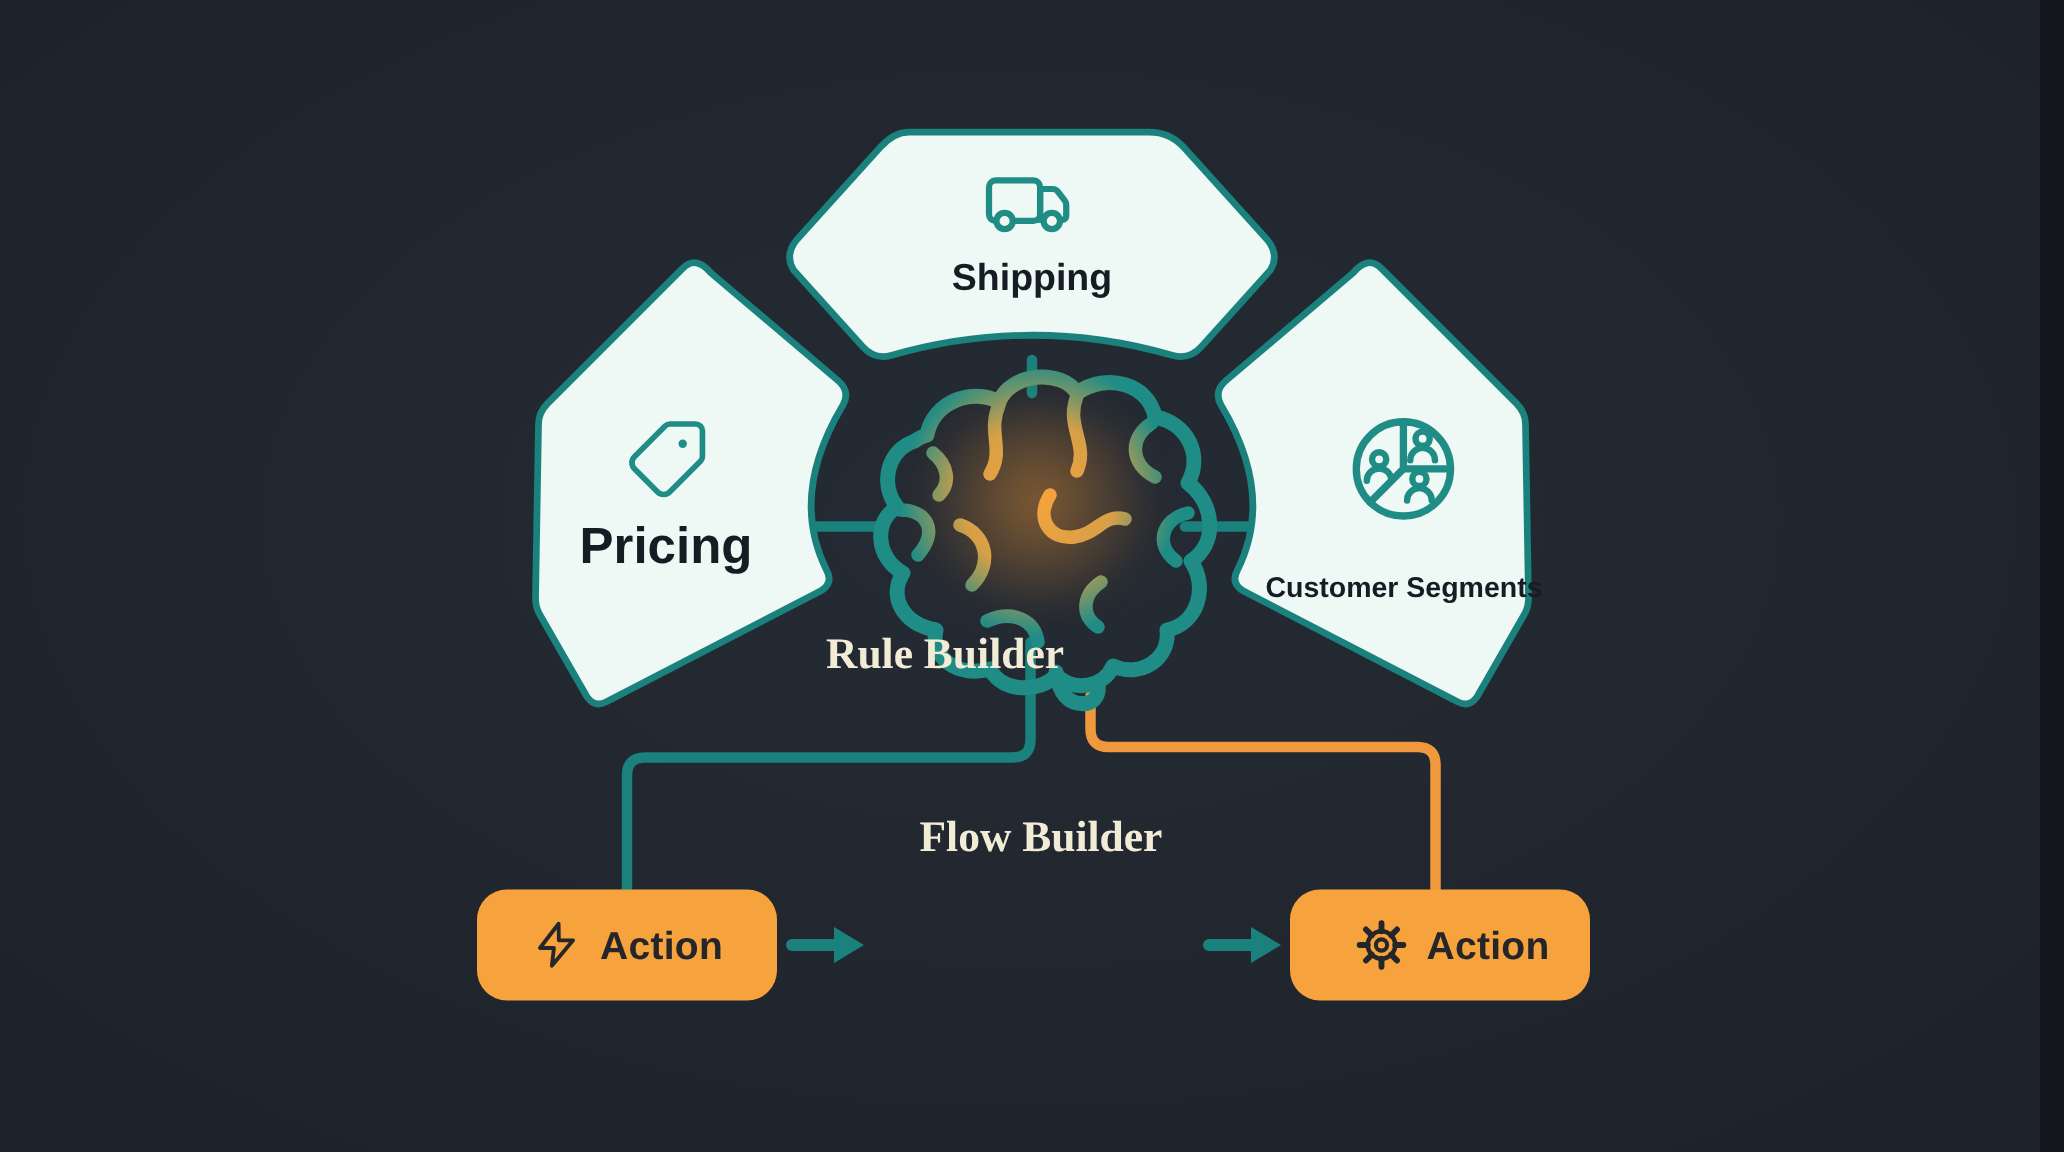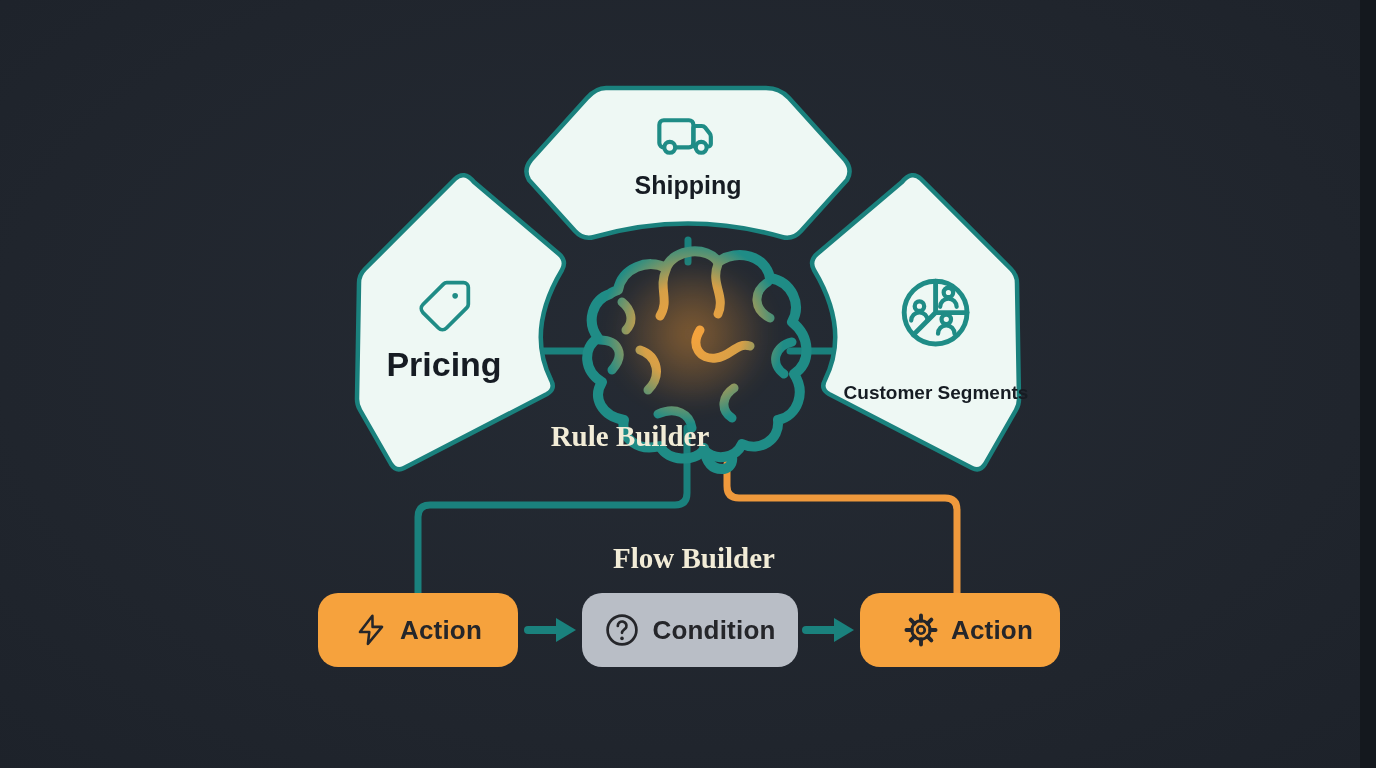--- a/index.html
+++ b/index.html
@@ -129,28 +129,20 @@
   <div class="lbl lbl-cream lbl-rule">Rule Builder</div>
   <div class="lbl lbl-cream lbl-flow">Flow Builder</div>
 
   <div class="flow-box box-orange box-trigger">
     <svg class="bicon" width="34" height="34" viewBox="0 0 24 24" stroke-width="1.8">
       <path d="M13 2 L4.2 13.4 H10.8 L9.8 21.8 L19.8 9.8 H13.1 L13 2 Z"></path>
     </svg>
     <span class="box-label">Action</span>
   </div>
 
-  <div class="flow-box box-gray box-condition">
-    <svg class="bicon" width="36" height="36" viewBox="0 0 24 24" stroke-width="1.8">
-      <circle cx="12" cy="12" r="9.6"></circle>
-      <path d="M9.2 9.3 a2.9 2.9 0 1 1 5.6 1 c-0.7 1.4 -2.8 1.8 -2.8 3.6"></path>
-      <path d="M12 17.6 h0.01" stroke-width="2.4"></path>
-    </svg>
-    <span class="box-label">Condition</span>
-  </div>
 
   <div class="flow-box box-orange box-action">
     <svg class="bicon" width="36" height="36" viewBox="0 0 24 24">
       <circle cx="12" cy="12" r="6.1" stroke-width="2"></circle>
       <circle cx="12" cy="12" r="2.5" stroke-width="1.8"></circle>
       <path stroke-width="2.6" d="M18.1 12 L21.7 12 M16.3 16.3 L18.9 18.9 M12 18.1 L12 21.7 M7.7 16.3 L5.1 18.9 M5.9 12 L2.3 12 M7.7 7.7 L5.1 5.1 M12 5.9 L12 2.3 M16.3 7.7 L18.9 5.1"></path>
     </svg>
     <span class="box-label">Action</span>
   </div>
 

